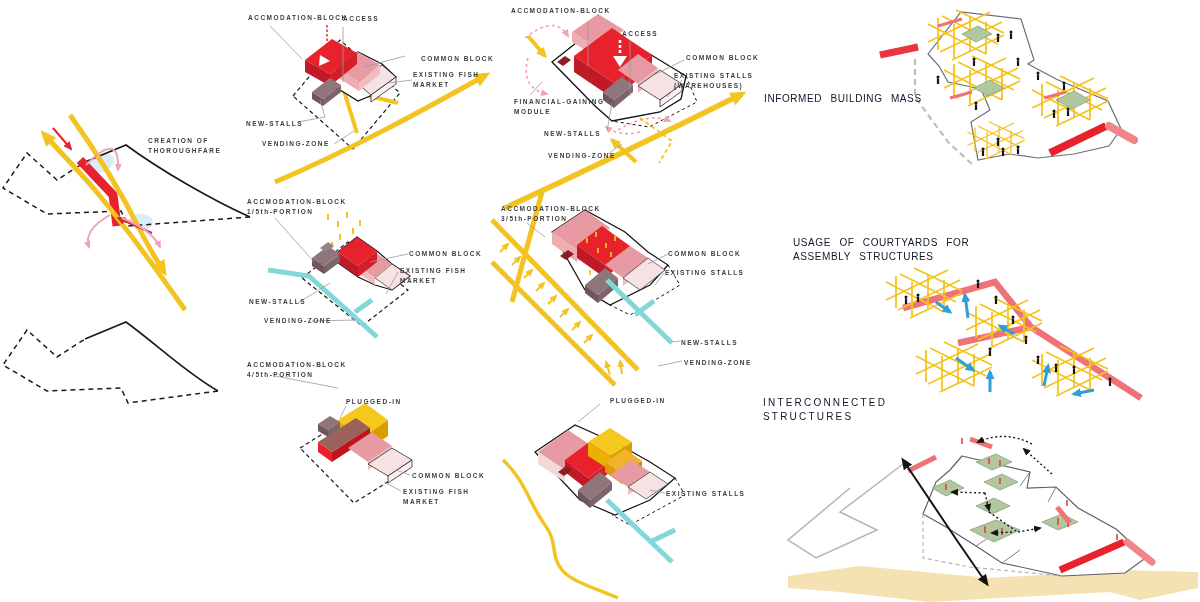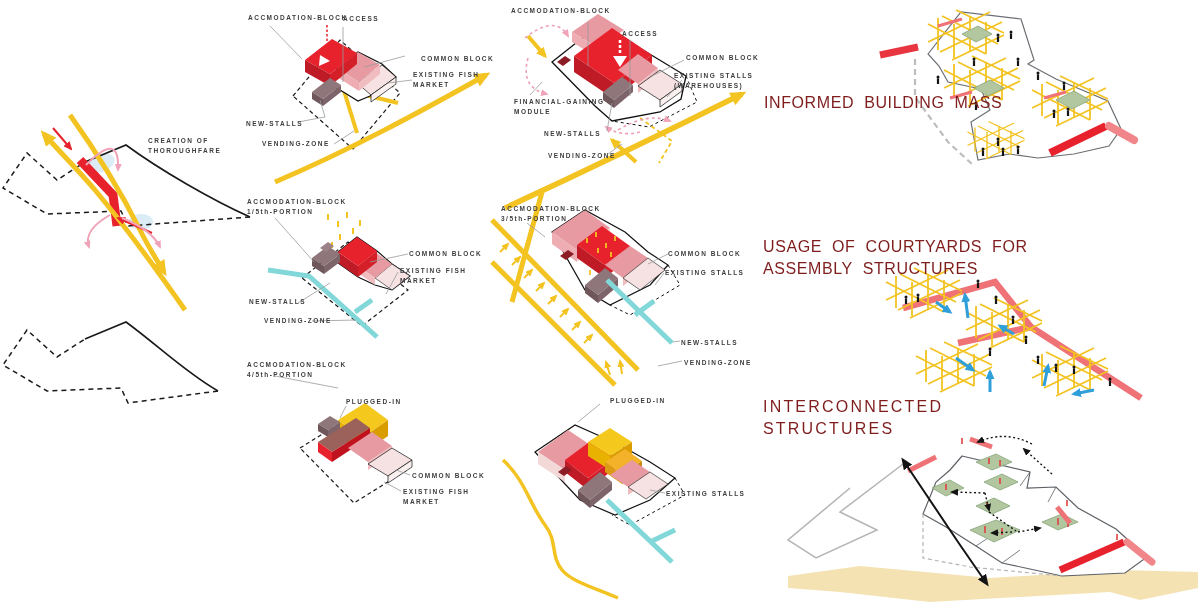--- a/index.html
+++ b/index.html
@@ -1,20 +1,20 @@
 <!DOCTYPE html>
 <html><head>
 <meta charset="utf-8">
 <style>
 *{margin:0;padding:0;box-sizing:border-box}
 html,body{width:1200px;height:602px;background:#fff;font-family:"Liberation Sans",sans-serif;position:relative;overflow:hidden}
 .panel{position:absolute}
 svg{overflow:visible;display:block}
 .lbl{position:absolute;font-size:6.5px;font-weight:bold;letter-spacing:1.5px;color:#3d3d3d;white-space:pre-line;line-height:1.5;z-index:6}
-.hdr{position:absolute;font-size:16px;letter-spacing:.6px;word-spacing:5px;color:#7f1d1d;white-space:pre-line;line-height:1.4;z-index:6}
+.hdr{position:absolute;font-size:10px;letter-spacing:.6px;word-spacing:5px;color:#0f172a;white-space:pre-line;line-height:1.4;z-index:6}
 .hdr.sp{letter-spacing:2.2px;word-spacing:2px}
 </style>
 </head>
 <body>
 
 <svg width="0" height="0" style="position:absolute">
 <defs>
 <marker id="aYB" markerUnits="userSpaceOnUse" markerWidth="16" markerHeight="14" refX="11" refY="7" orient="auto">
         <path d="M0,0 L16,7 L0,14 Z" fill="#f3c322"></path>
       </marker>
@@ -499,21 +499,21 @@
 <div class="lbl" style="left:622px;top:29px">ACCESS</div>
 <div class="lbl" style="left:686px;top:53px">COMMON BLOCK</div>
 <div class="lbl" style="left:674px;top:71px">EXISTING STALLS
 (WAREHOUSES)</div>
 <div class="lbl" style="left:514px;top:97px">FINANCIAL-GAINING
 MODULE</div>
 <div class="lbl" style="left:544px;top:129px">NEW-STALLS</div>
 <div class="lbl" style="left:548px;top:151px">VENDING-ZONE</div>
 
 <div class="hdr" style="left:764px;top:92px">INFORMED BUILDING MASS</div>
-<div class="hdr" style="left:763px;top:236px">USAGE OF COURTYARDS FOR
+<div class="hdr" style="left:793px;top:236px">USAGE OF COURTYARDS FOR
 ASSEMBLY STRUCTURES</div>
 <div class="hdr sp" style="left:763px;top:396px">INTERCONNECTED
 STRUCTURES</div>
 
 <div class="lbl" style="left:247px;top:197px">ACCMODATION-BLOCK
 1/5th-PORTION</div>
 <div class="lbl" style="left:409px;top:249px">COMMON BLOCK</div>
 <div class="lbl" style="left:400px;top:266px">EXISTING FISH
 MARKET</div>
 <div class="lbl" style="left:249px;top:297px">NEW-STALLS</div>

